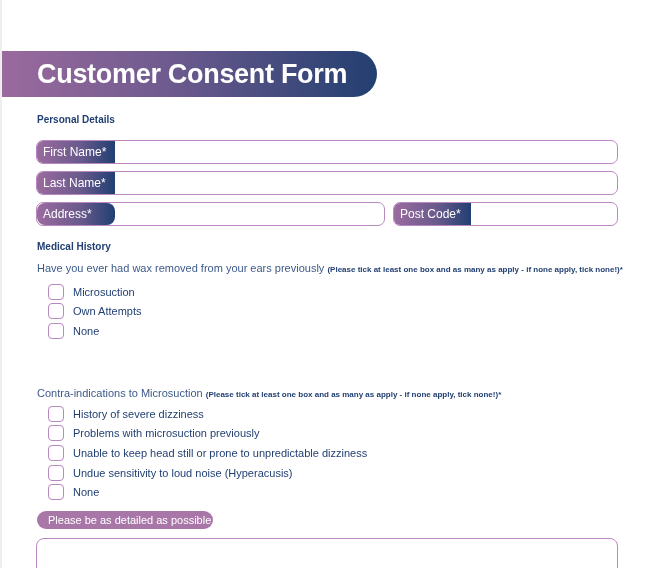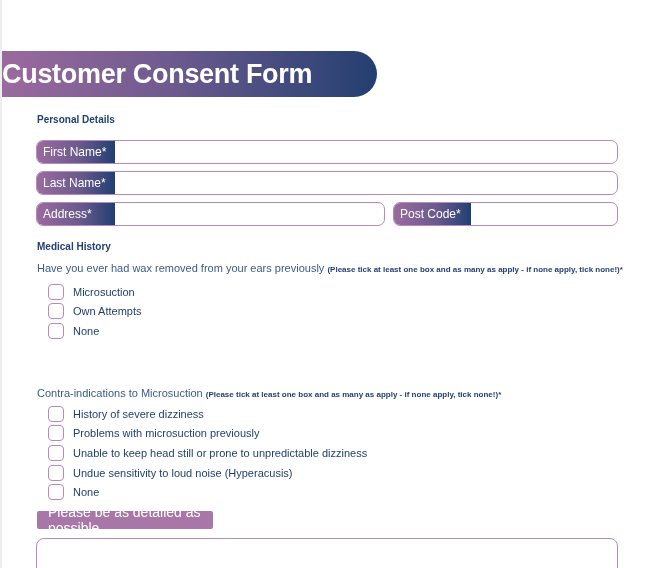--- a/index.html
+++ b/index.html
@@ -12,20 +12,21 @@
     }
     .left-strip {
       position: absolute; left: 0; top: 0; width: 2px; height: 568px;
       background: #eeeeee;
     }
     .title-banner {
       position: absolute; left: 2px; top: 51px; width: 375px; height: 46px;
       background: linear-gradient(90deg, #9b6a9e 0%, #6d5a8e 45%, #223f70 100%);
       border-radius: 0 23px 23px 0;
       display: flex; align-items: center;
+      padding-left: 35px;
     }
     .title-banner h1 {
       color: #ffffff; font-size: 27px; font-weight: bold; letter-spacing: -0.3px;
     }
     .section-title {
       position: absolute; left: 37px;
       font-size: 10px; font-weight: bold; color: #213f72;
     }
     .field {
       position: absolute; height: 24px;
@@ -57,22 +58,22 @@
     }
     .checkbox {
       width: 16px; height: 16px; border: 1.5px solid #b987c1; border-radius: 4px;
       background: #fff; flex: none; cursor: pointer;
     }
     .check-item .txt {
       margin-left: 9px; font-size: 11px; color: #213f72;
     }
     .detail-pill {
       position: absolute; left: 37px; top: 511px; width: 176px; height: 18px;
-      background: #a877a8; border-radius: 2px;
-      color: #ffffff; font-size: 14px;
+      background: #a877a8; border-radius: 9px;
+      color: #ffffff; font-size: 11px;
       display: flex; align-items: center; padding-left: 11px;
     }
     .detail-box {
       position: absolute; left: 36px; top: 538px; width: 582px; height: 60px;
       border: 1.5px solid #b987c1; border-radius: 8px; background: #fff;
       resize: none; outline: none;
       font-family: "Liberation Sans", sans-serif;
     }
   </style>
 </head>
@@ -90,21 +91,21 @@
   <div class="label" style="width:78px;">First Name*</div>
   <input type="text" value="" style="">
 </div>
 
 <div class="field" style="left:36px; top:171px; width:582px;">
   <div class="label" style="width:78px;">Last Name*</div>
   <input type="text" value="" style="">
 </div>
 
 <div class="field" style="left:36px; top:202px; width:349px;">
-  <div class="label" style="width:78px;">Address*</div>
+  <div class="label" style="width:78px;border-radius:8px;">Address*</div>
   <input type="text" value="" style="">
 </div>
 
 <div class="field" style="left:393px; top:202px; width:225px;">
   <div class="label" style="width:77px;">Post Code*</div>
   <input type="text" value="" style="">
 </div>
 
 <div class="section-title" style="top:241px;">Medical History</div>
 

